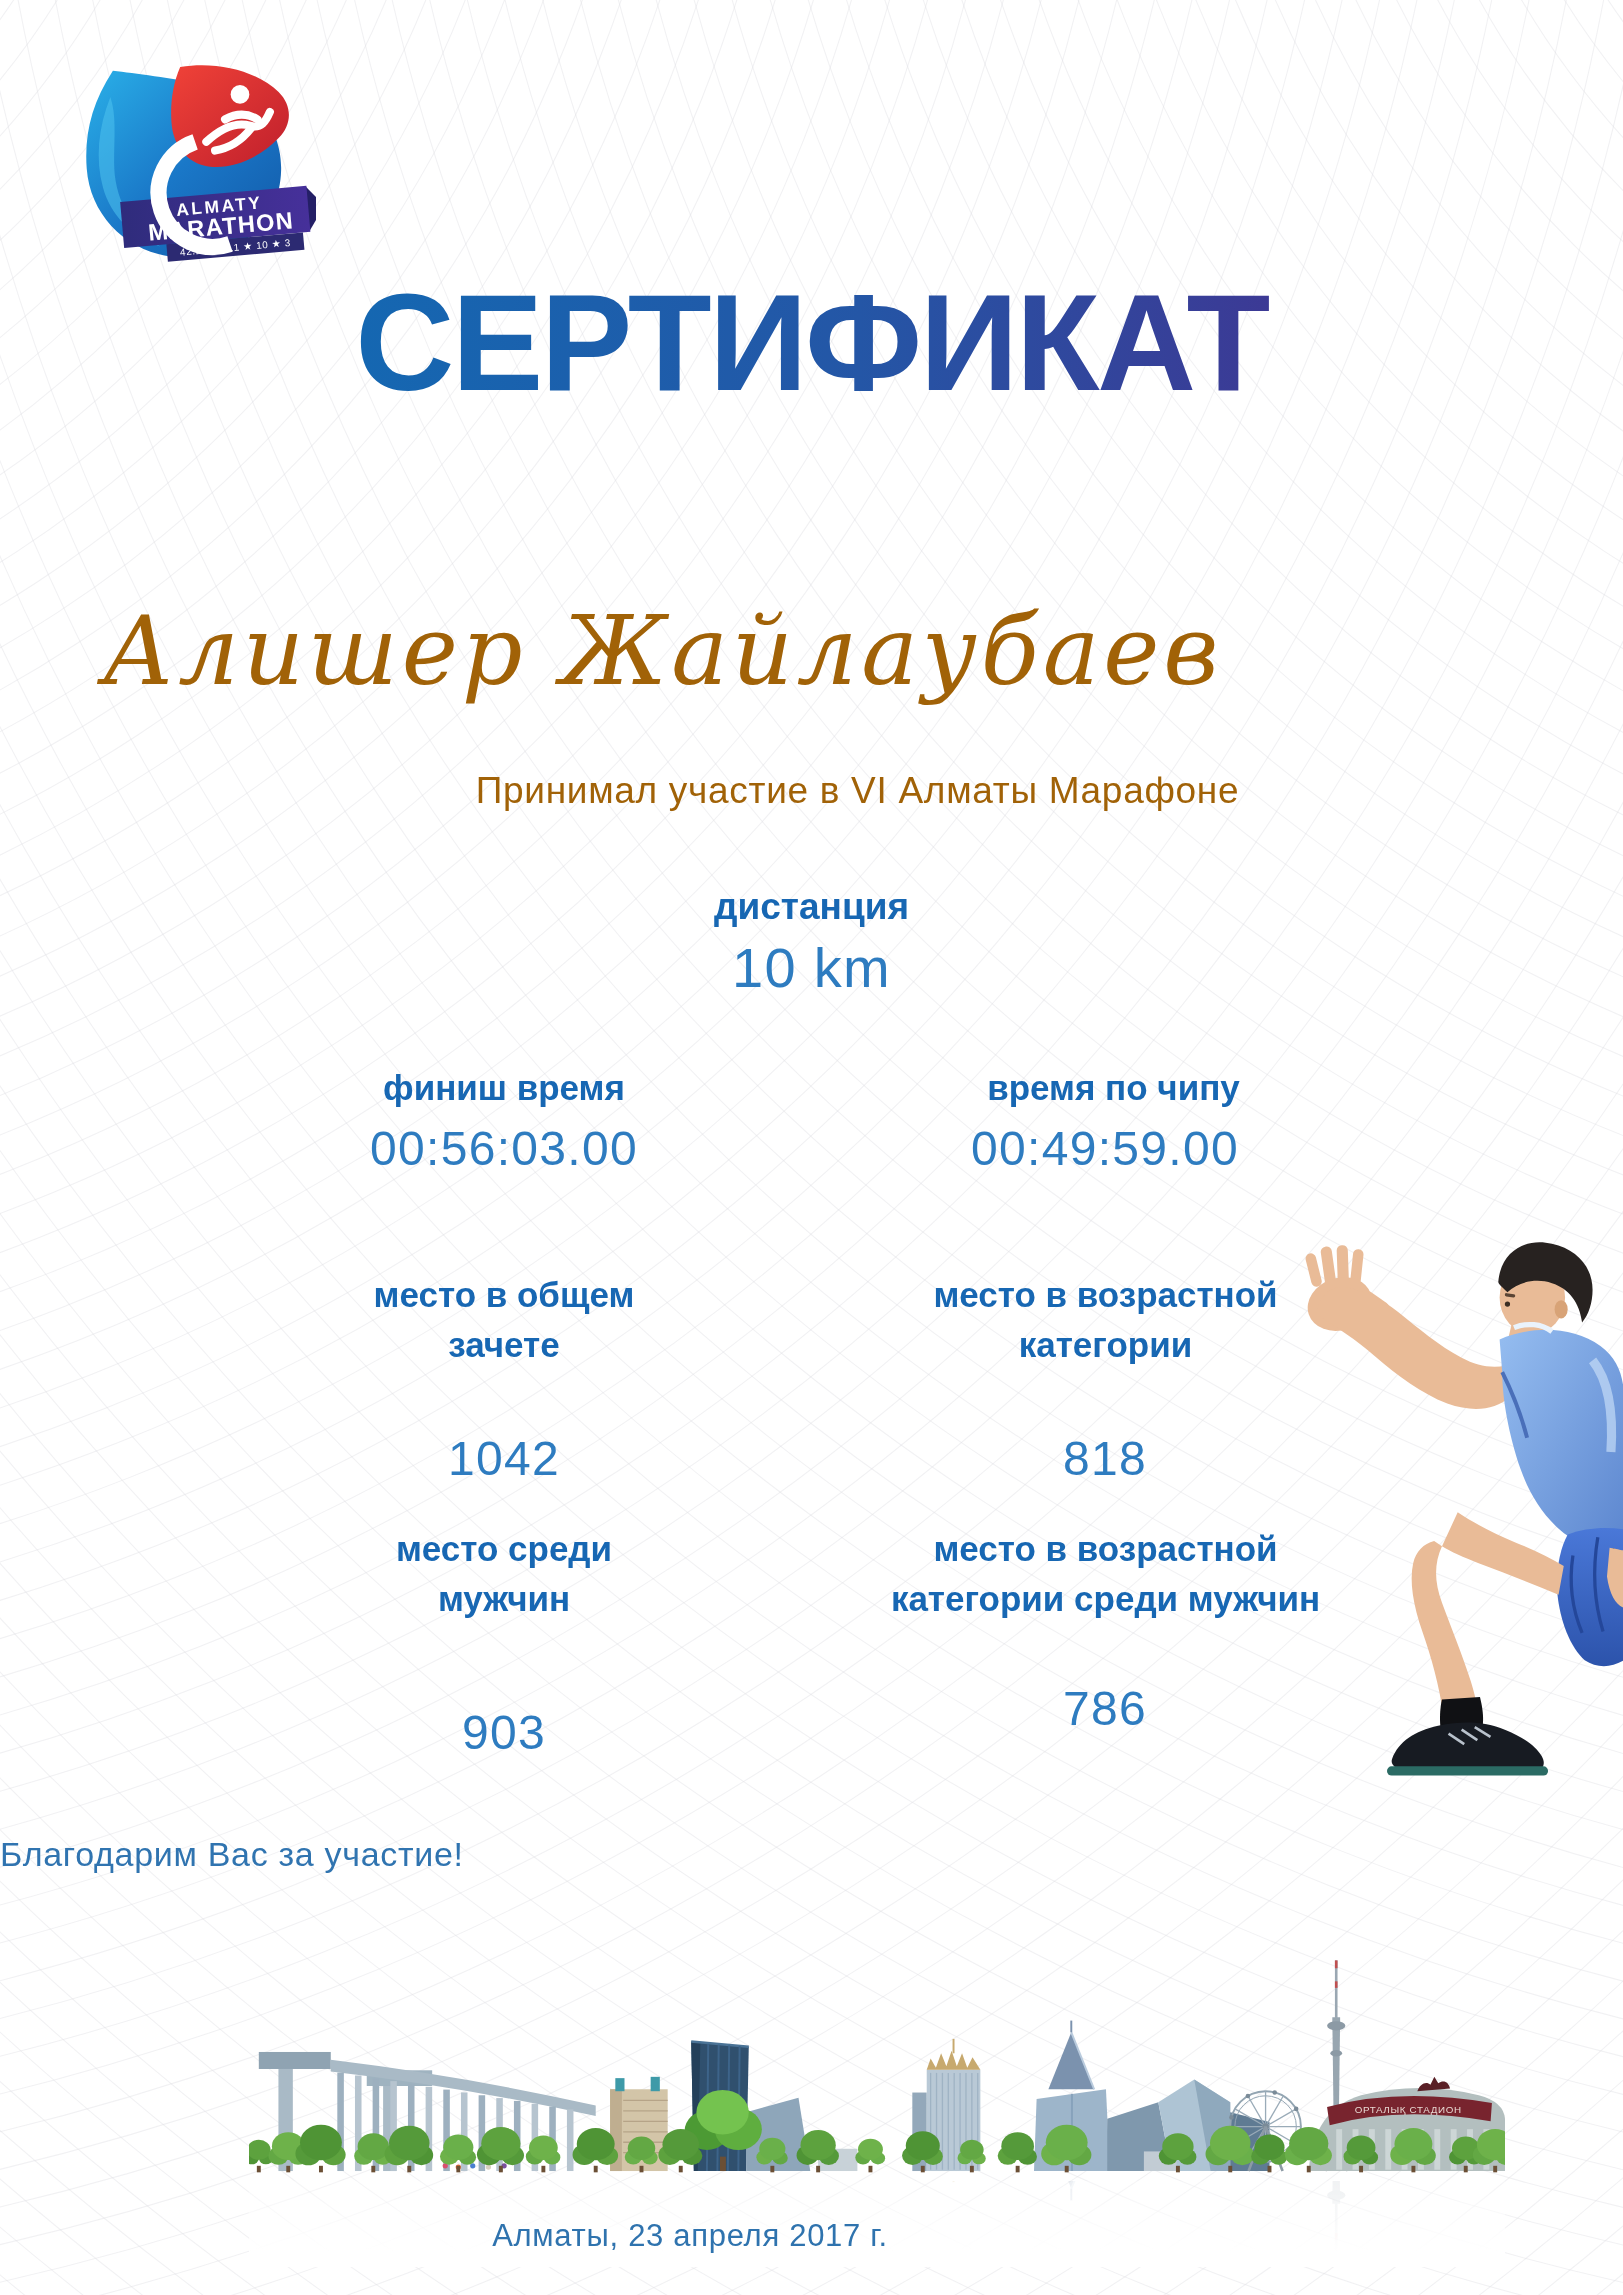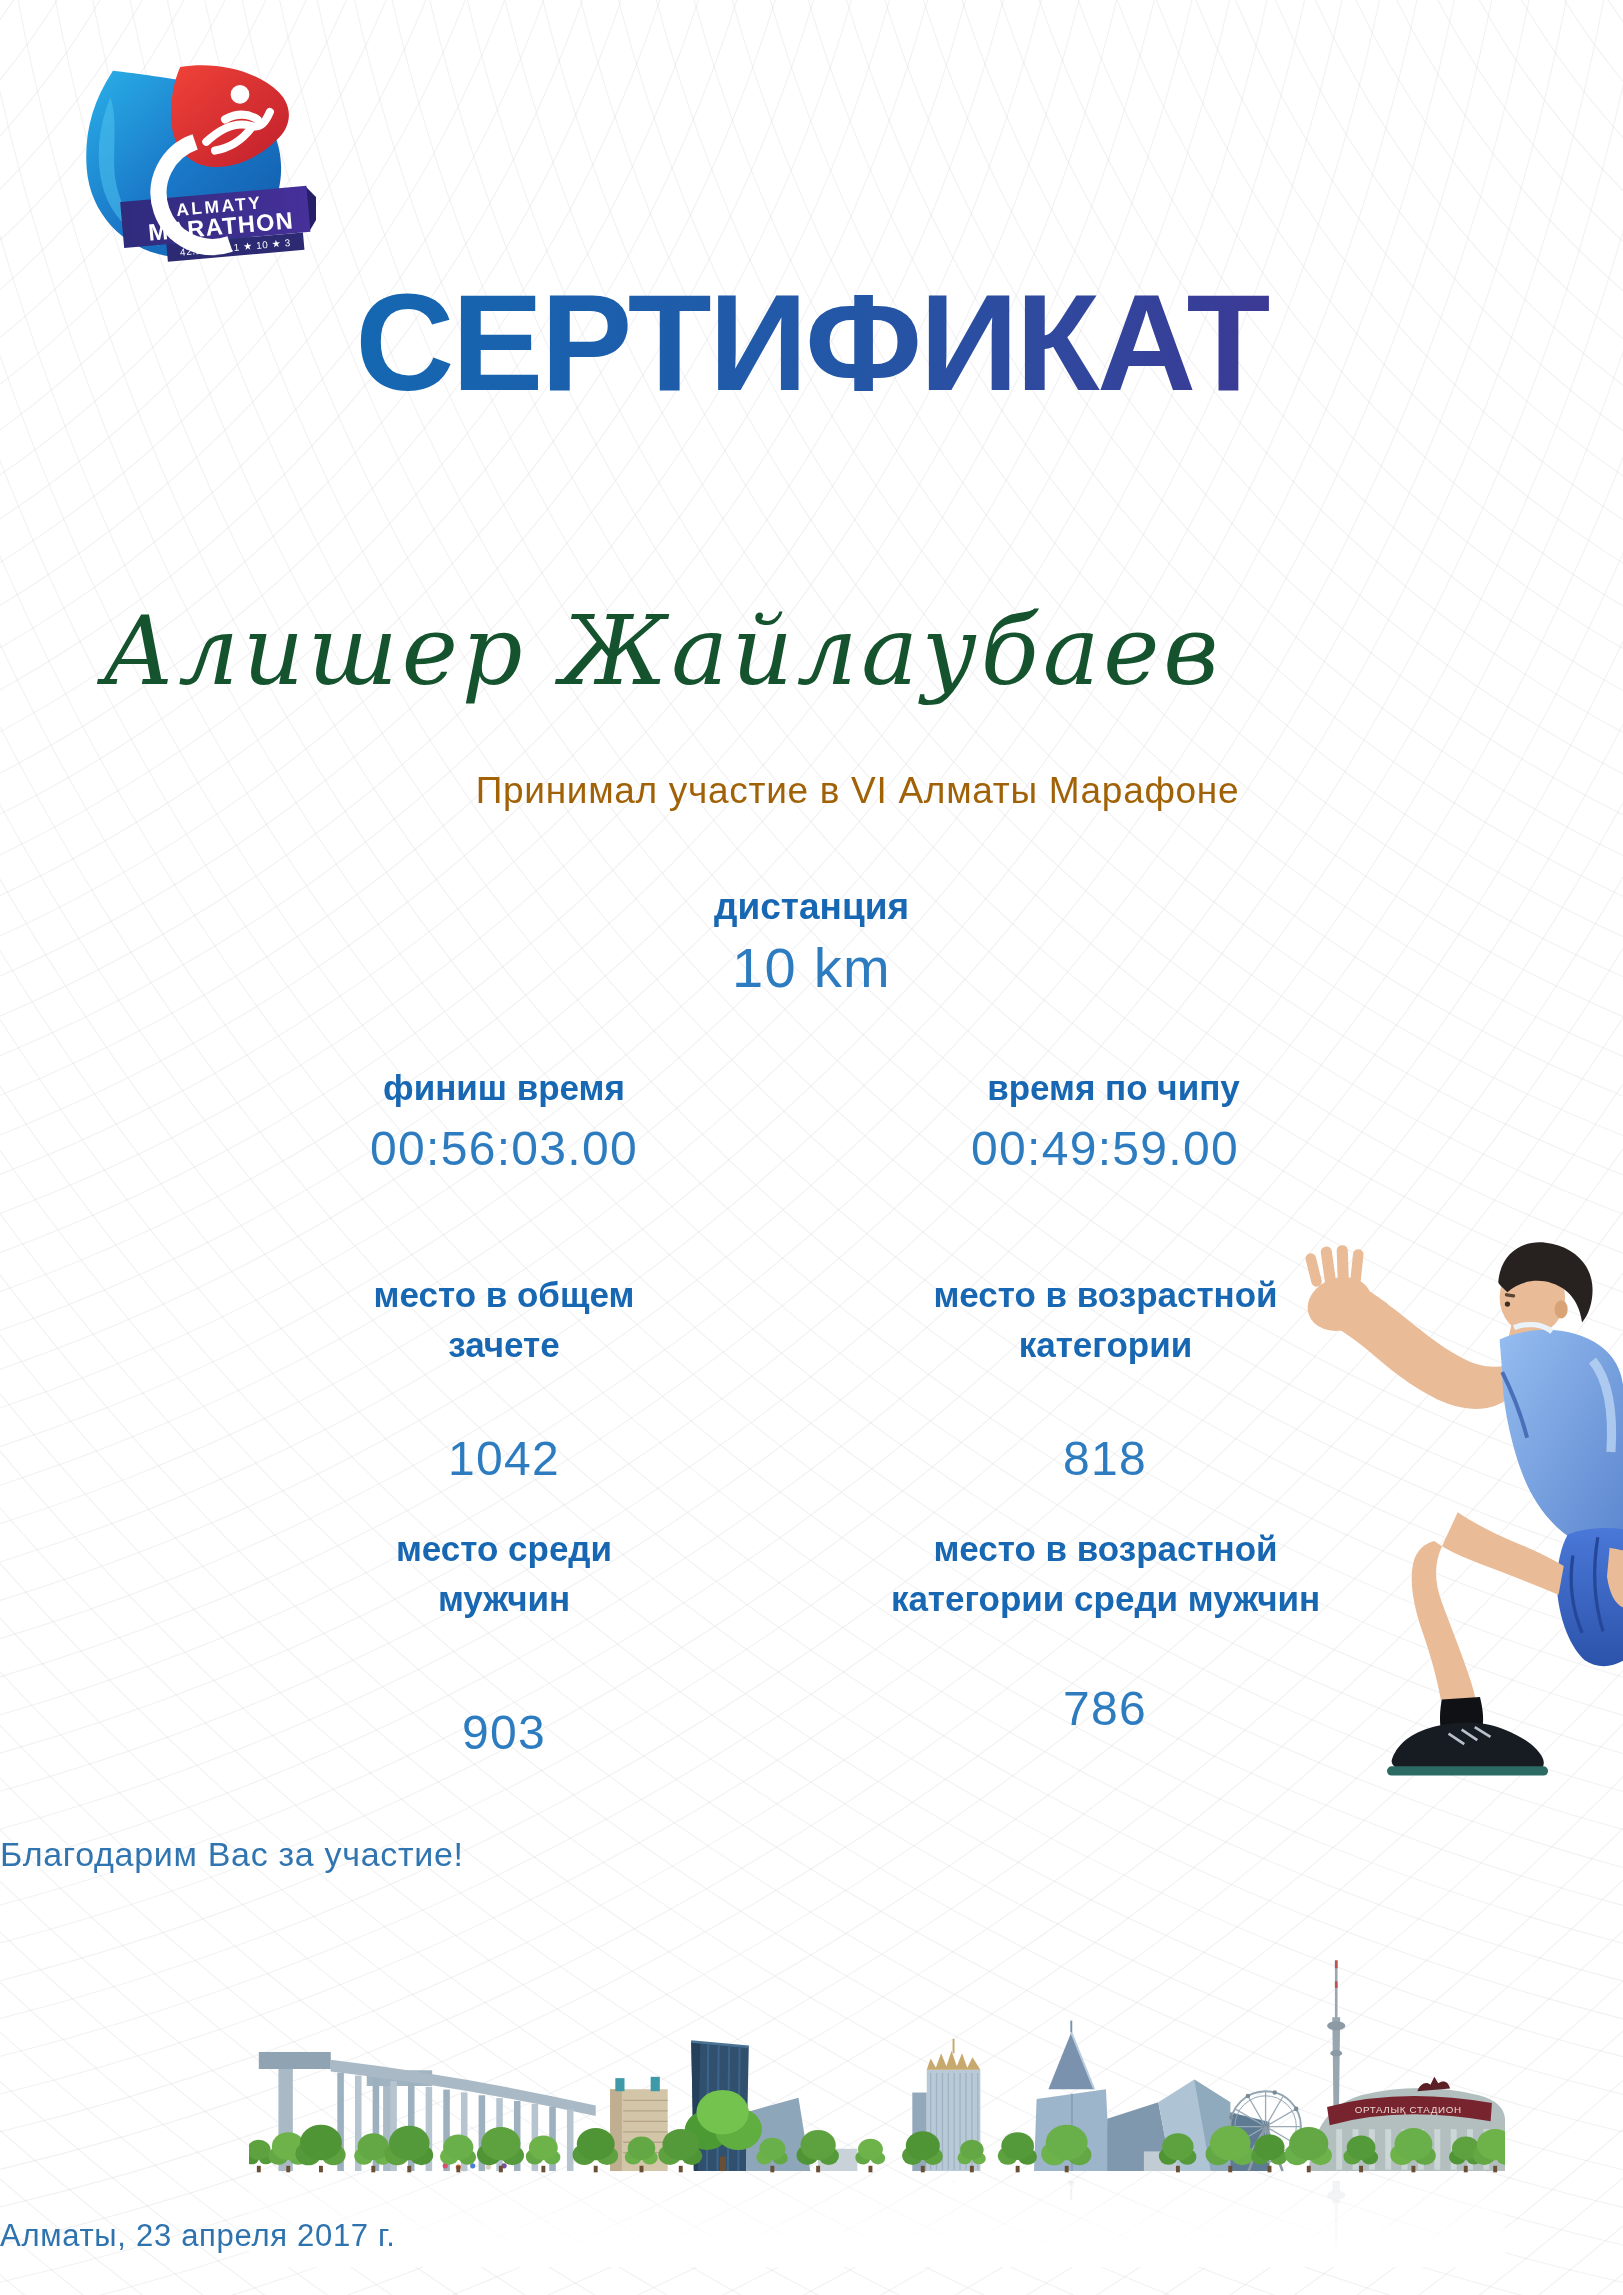--- a/index.html
+++ b/index.html
@@ -10,21 +10,21 @@
   #bg-arcs circle{fill:none;stroke:#dfe0e5;stroke-width:1.6;opacity:.45;}
 
   .logo{position:absolute;left:73px;top:59px;width:243px;height:213px;z-index:4;}
 
   .title-svg{position:absolute;left:321px;top:256px;width:981px;height:170px;z-index:5;overflow:visible;}
   .subtitle{position:absolute;right:361px;top:399px;font-size:60px;font-weight:700;
             color:#3a3794;letter-spacing:0px;z-index:5;}
 
   .name{position:absolute;left:0;top:596px;width:1325px;text-align:center;z-index:5;
         font-family:"DejaVu Serif","Liberation Serif",serif;font-style:italic;
-        font-size:95px;color:#14532d;letter-spacing:3.9px;}
+        font-size:95px;color:#a16207;letter-spacing:3.9px;}
   .participation{position:absolute;left:0;top:770px;width:1623px;text-align:center;z-index:5;
         font-size:37px;color:#a16207;letter-spacing:0.7px;padding-left:46px;}
 
   .cell{position:absolute;text-align:center;z-index:5;}
   .lbl{font-weight:700;color:#1767b3;font-size:35px;line-height:1.44;}
   .val{color:#2e7cc0;font-size:48px;font-weight:400;letter-spacing:1.3px;}
   .lbl-distance{left:0;top:880px;width:1623px;font-size:37px;}
   .val-distance{left:0;top:935px;width:1623px;font-size:56px;}
   .lbl-finish{left:360px;top:1063px;width:288px;}
   .lbl-chip{left:865px;top:1063px;width:497px;}
@@ -34,21 +34,21 @@
   .lbl-age{left:857px;top:1270px;width:497px;}
   .val-overall{left:275px;top:1431px;width:458px;}
   .val-age{left:876px;top:1431px;width:458px;}
   .lbl-men{left:360px;top:1524px;width:288px;}
   .lbl-agemen{left:857px;top:1524px;width:497px;}
   .val-men{left:275px;top:1681px;width:458px;margin-top:24px;}
   .val-agemen{left:876px;top:1681px;width:458px;}
 
   .thanks{position:absolute;left:0;top:1835px;width:1623px;z-index:5;
           font-size:34px;color:#3074b0;letter-spacing:0.7px;}
-  .place-date{position:absolute;left:0;top:2218px;width:1380px;z-index:6;
+  .place-date{position:absolute;left:0;top:2218px;width:1380px;text-align:center;z-index:6;
           font-size:31px;color:#2f73ae;letter-spacing:0.7px;}
 
   .runner{position:absolute;left:1277px;top:1241px;width:347px;height:557px;z-index:2;}
   .skyline{position:absolute;left:249px;top:1955px;width:1256px;height:226px;z-index:1;}
   .skyline-reflect{position:absolute;left:249px;top:2181px;width:1256px;height:85px;
           overflow:hidden;opacity:.18;transform:scaleY(-1);z-index:1;}
   .reflect-fade{position:absolute;left:249px;top:2181px;width:1256px;height:86px;z-index:2;
           background:linear-gradient(to bottom, rgba(255,255,255,0.25), #ffffff 82%);}
 </style>
 </head>

